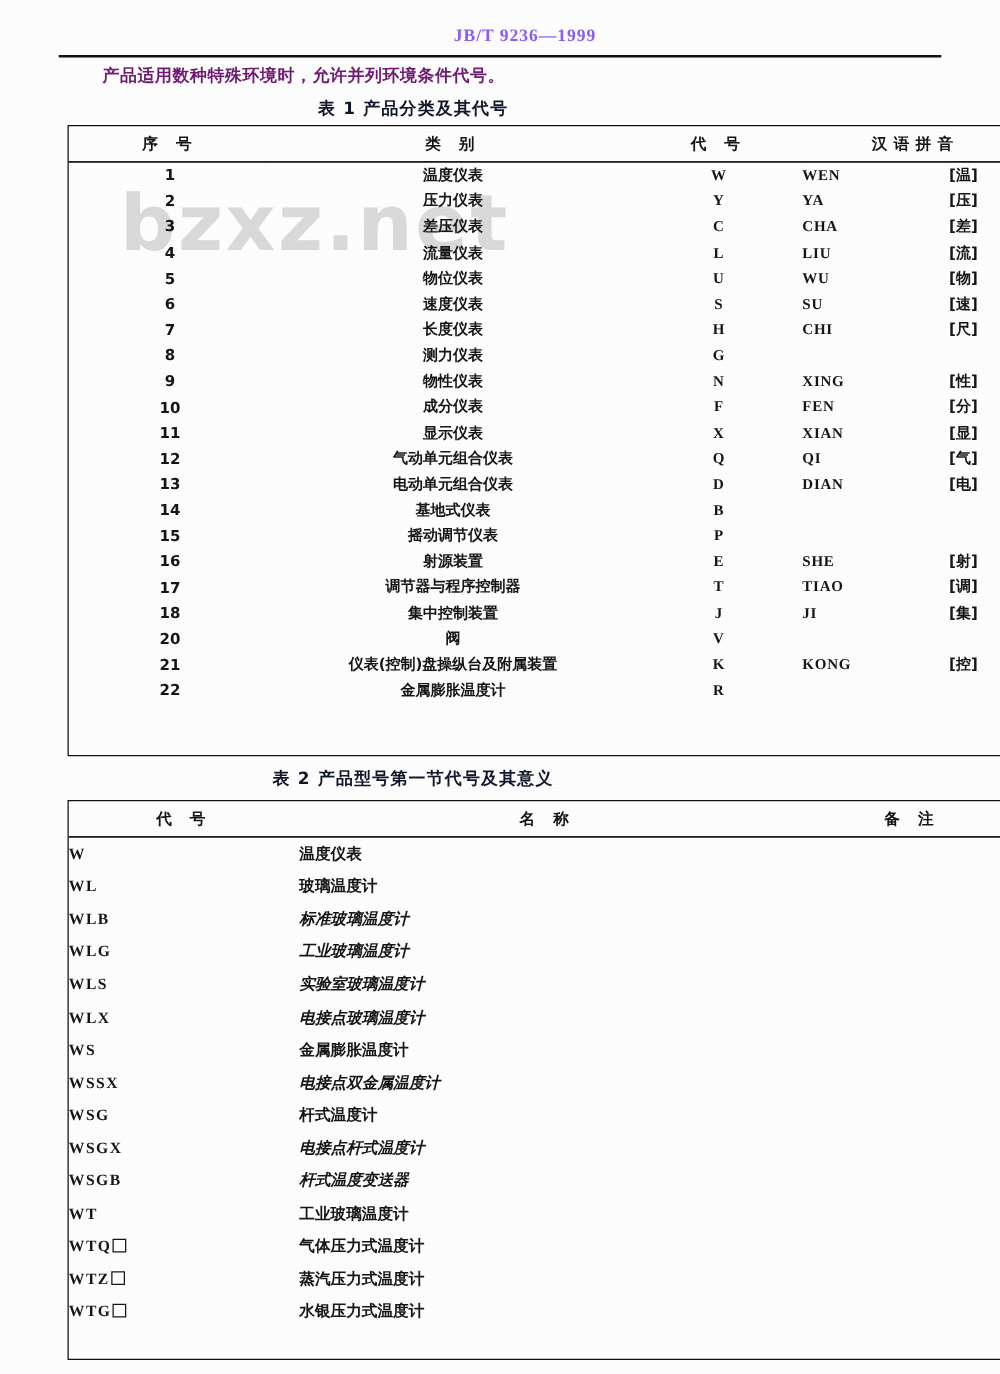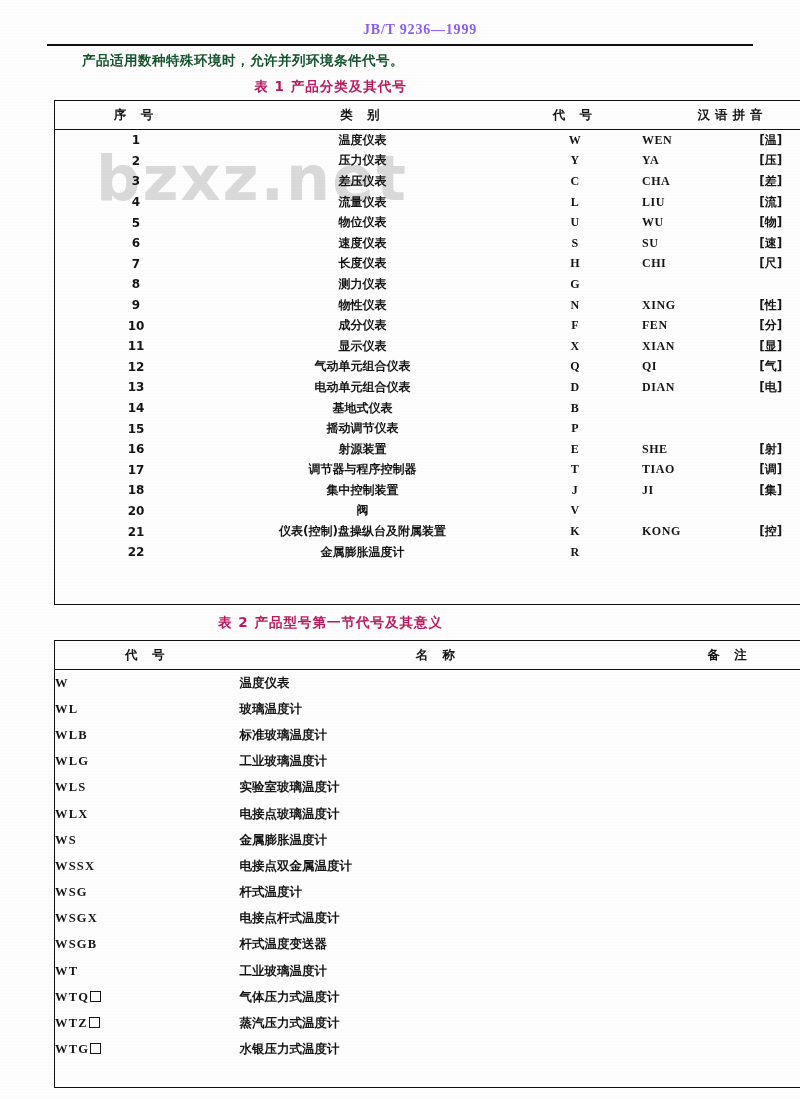--- a/index.html
+++ b/index.html
@@ -54,21 +54,21 @@
   }
 
   
   .intro-line {
     position: absolute;
     top: 52px;
     left: 82px;
     font-size: 13.5px;
     font-weight: bold;
     letter-spacing: .5px;
-    color: #14532d;
+    color: #701a75;
     white-space: nowrap;
   }
 
   
   .watermark {
     position: absolute;
     top: 142px;
     left: 96px;
     font-size: 62px;
     font-weight: bold;
@@ -80,21 +80,21 @@
   }
 
   
   .tbl-caption {
     position: absolute;
     width: 661px;
     text-align: center;
     font-size: 13.5px;
     font-weight: bold;
     letter-spacing: 1px;
-    color: #be185d;
+    color: #0f172a;
   }
   #cap1 { top: 78px; }
   #cap2 { top: 614px; }
 
   
   .tbl {
     position: absolute;
     left: 54px;
     width: 770px;
     box-sizing: border-box;
@@ -141,21 +141,21 @@
   #table2 td {
     height: 26.2px;
     font-size: 12.5px;
     vertical-align: middle;
   }
   .t2-code { text-align: left; padding-left: 34px; font-family: "Liberation Serif","DejaVu Serif",serif; font-size: 13px; letter-spacing: 1.2px; }
   .t2-name { font-size: 12.5px; }
   .t2-note { }
 
   .ind0 { padding-left: 150px; }
-  .ind1 { padding-left: 176px; }
+  .ind1 { padding-left: 176px; font-style: italic; }
   .ind3 { padding-left: 160px; }
 
   .box-sq {
     display: inline-block;
     width: 9px;
     height: 9px;
     border: 1.4px solid #151515;
     vertical-align: -1px;
     margin-left: 1px;
   }

